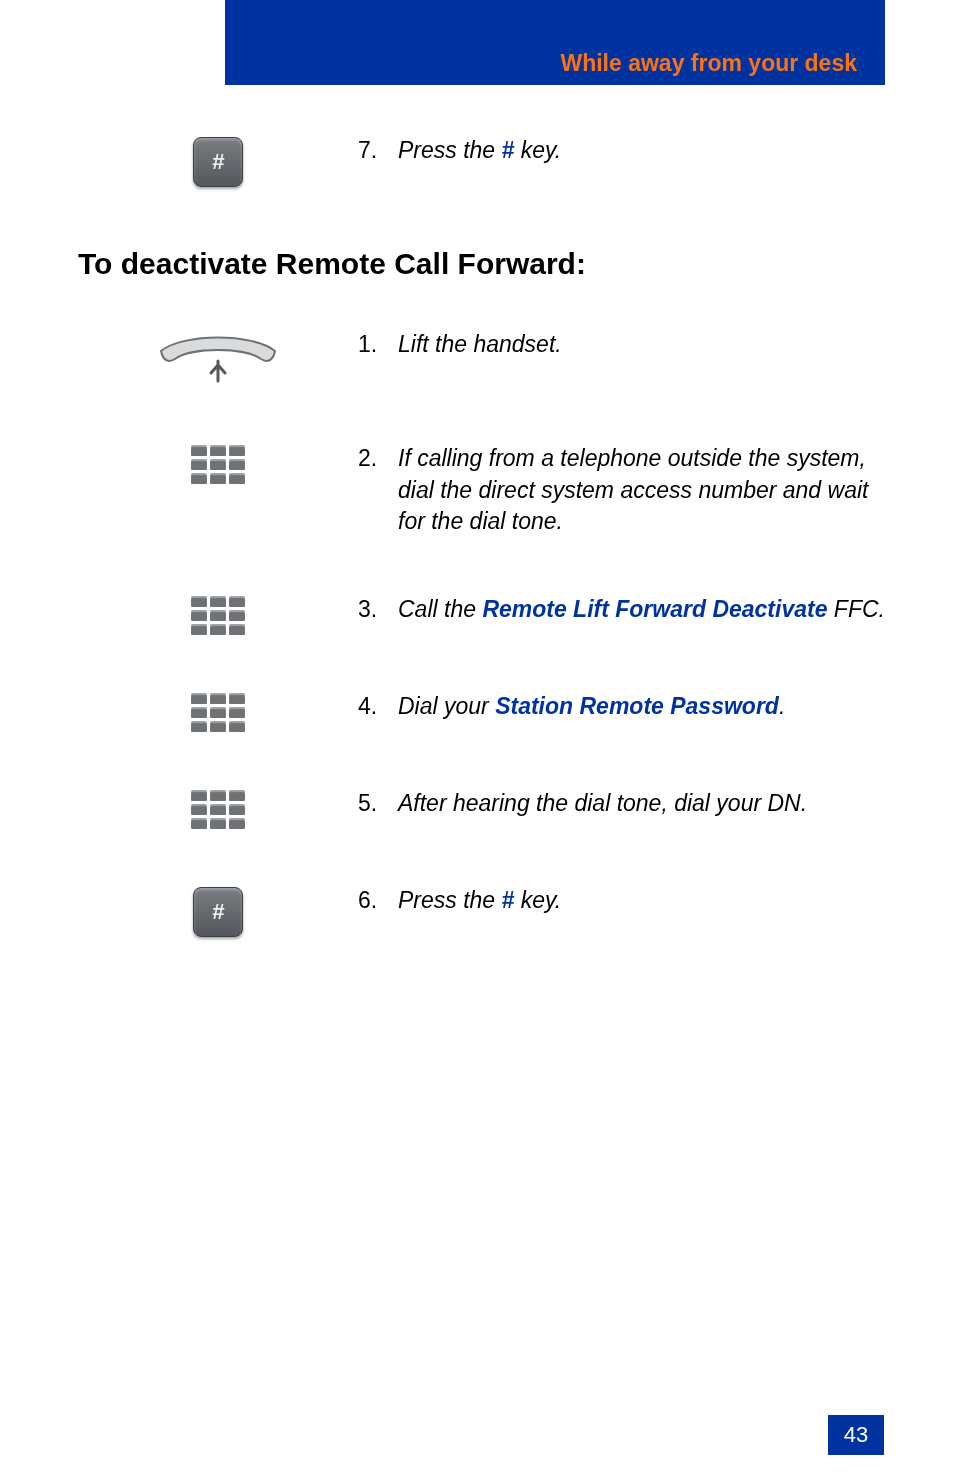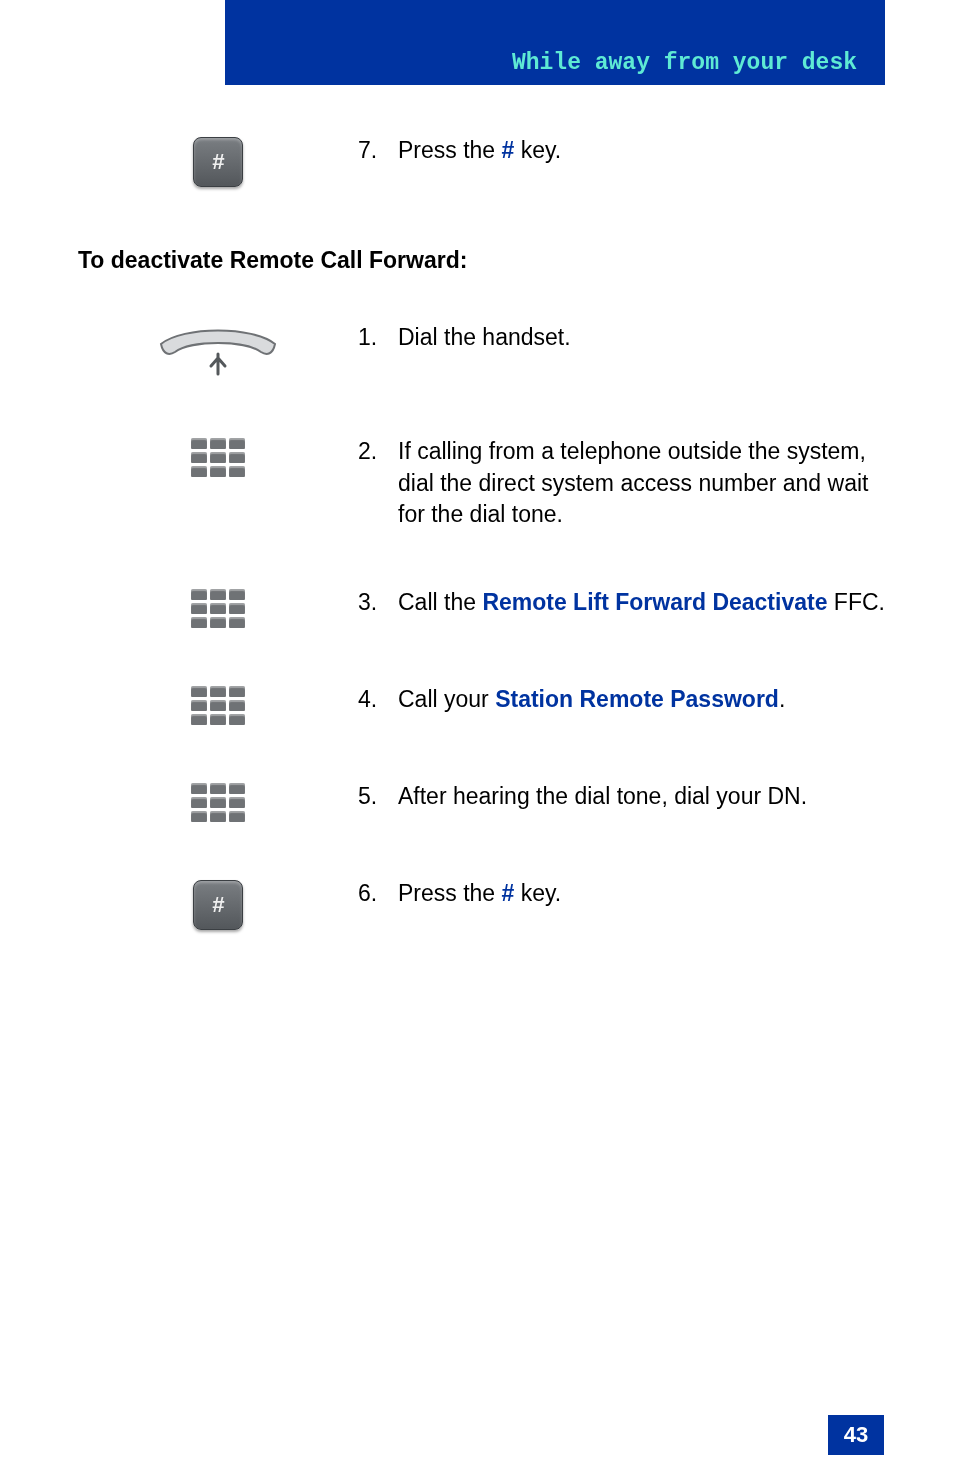--- a/index.html
+++ b/index.html
@@ -16,24 +16,24 @@
     top: 0;
     left: 225px;
     width: 660px;
     height: 85px;
     background: #0033a0;
   }
   .header-title {
     position: absolute;
     right: 28px;
     top: 50px;
-    color: #5eead4;
+    color: #f97316;
     font-weight: bold;
     font-size: 23px;
-    font-family: Liberation Mono, monospace;
+    font-family: Liberation Sans, sans-serif;
   }
   .content {
     position: absolute;
     top: 135px;
     left: 78px;
     width: 810px;
   }
   .step-row {
     display: flex;
     align-items: flex-start;
@@ -51,24 +51,25 @@
     display: flex;
     font-size: 23px;
     line-height: 1.38;
   }
   .step-num {
     width: 40px;
     text-align: left;
   }
   .step-text {
     flex: 1;
+    font-style: italic;
   }
   .section-heading {
     font-weight: bold;
-    font-size: 23px;
+    font-size: 30px;
     margin-top: 60px;
     margin-bottom: 48px;
   }
   .kw { color: #0033a0; font-weight: bold; }
   .key-btn {
     width: 50px; height: 50px;
     border-radius: 8px;
     background: linear-gradient(to bottom,#7a7e82,#53575b);
     border: 1px solid #3b3f43;
     display: flex; align-items: center; justify-content: center;
@@ -91,21 +92,21 @@
     box-shadow: inset 0 2px 1px rgba(255,255,255,0.35);
   }
   .page-num-band {
     position: absolute;
     right: 70px;
     bottom: 20px;
     width: 56px;
     height: 40px;
     background: #0033a0;
     color: #fff;
-    font-weight: bold;
+    font-weight: normal;
     font-size: 22px;
     display: flex;
     align-items: center;
     justify-content: center;
   }
 </style>
 </head>
 <body>
 
 <div class="header-band">
@@ -131,21 +132,21 @@
   <div id="steps-container">
       <div class="step-row" style="margin-bottom: 56px;">
         <div class="icon-col">
           <svg class="handset-icon" viewBox="0 0 130 56">
             <path d="M8 20 C 30 2, 100 2, 122 20 C 120 30, 114 32, 108 28 C 92 16, 38 16, 22 28 C 16 32, 10 30, 8 20 Z" fill="#d9dbdd" stroke="#6f7275" stroke-width="2"></path>
             <path d="M65 30 L65 50 M58 42 L65 34 L72 42" fill="none" stroke="#54585b" stroke-width="3" stroke-linecap="round" stroke-linejoin="round"></path>
           </svg>
         </div>
         <div class="text-col">
           <div class="step-num">1.</div>
-          <div class="step-text"><span>Dial the handset.</span></div>
+          <div class="step-text"><span>Lift the handset.</span></div>
         </div>
       </div>
       <div class="step-row" style="margin-bottom: 56px;">
         <div class="icon-col">
           <div class="keypad-icon">
             <div class="kcell"></div>
             <div class="kcell"></div>
             <div class="kcell"></div>
             <div class="kcell"></div>
             <div class="kcell"></div>
@@ -188,21 +189,21 @@
             <div class="kcell"></div>
             <div class="kcell"></div>
             <div class="kcell"></div>
             <div class="kcell"></div>
             <div class="kcell"></div>
             <div class="kcell"></div>
           </div>
         </div>
         <div class="text-col">
           <div class="step-num">4.</div>
-          <div class="step-text"><span>Call your </span><span class="kw">Station Remote Password</span><span>.</span></div>
+          <div class="step-text"><span>Dial your </span><span class="kw">Station Remote Password</span><span>.</span></div>
         </div>
       </div>
       <div class="step-row" style="margin-bottom: 56px;">
         <div class="icon-col">
           <div class="keypad-icon">
             <div class="kcell"></div>
             <div class="kcell"></div>
             <div class="kcell"></div>
             <div class="kcell"></div>
             <div class="kcell"></div>

